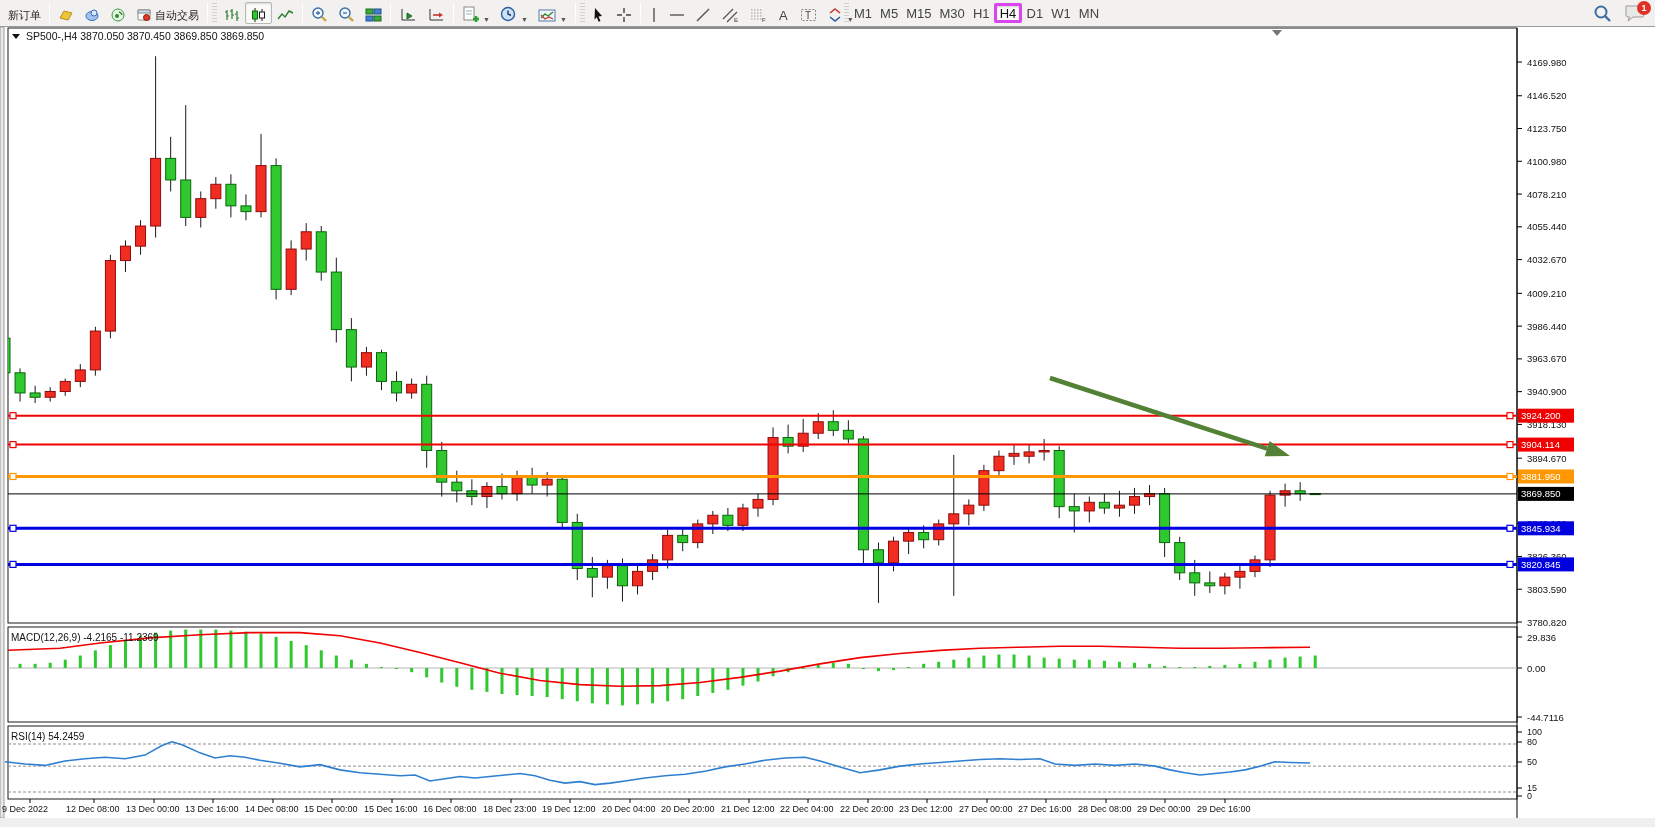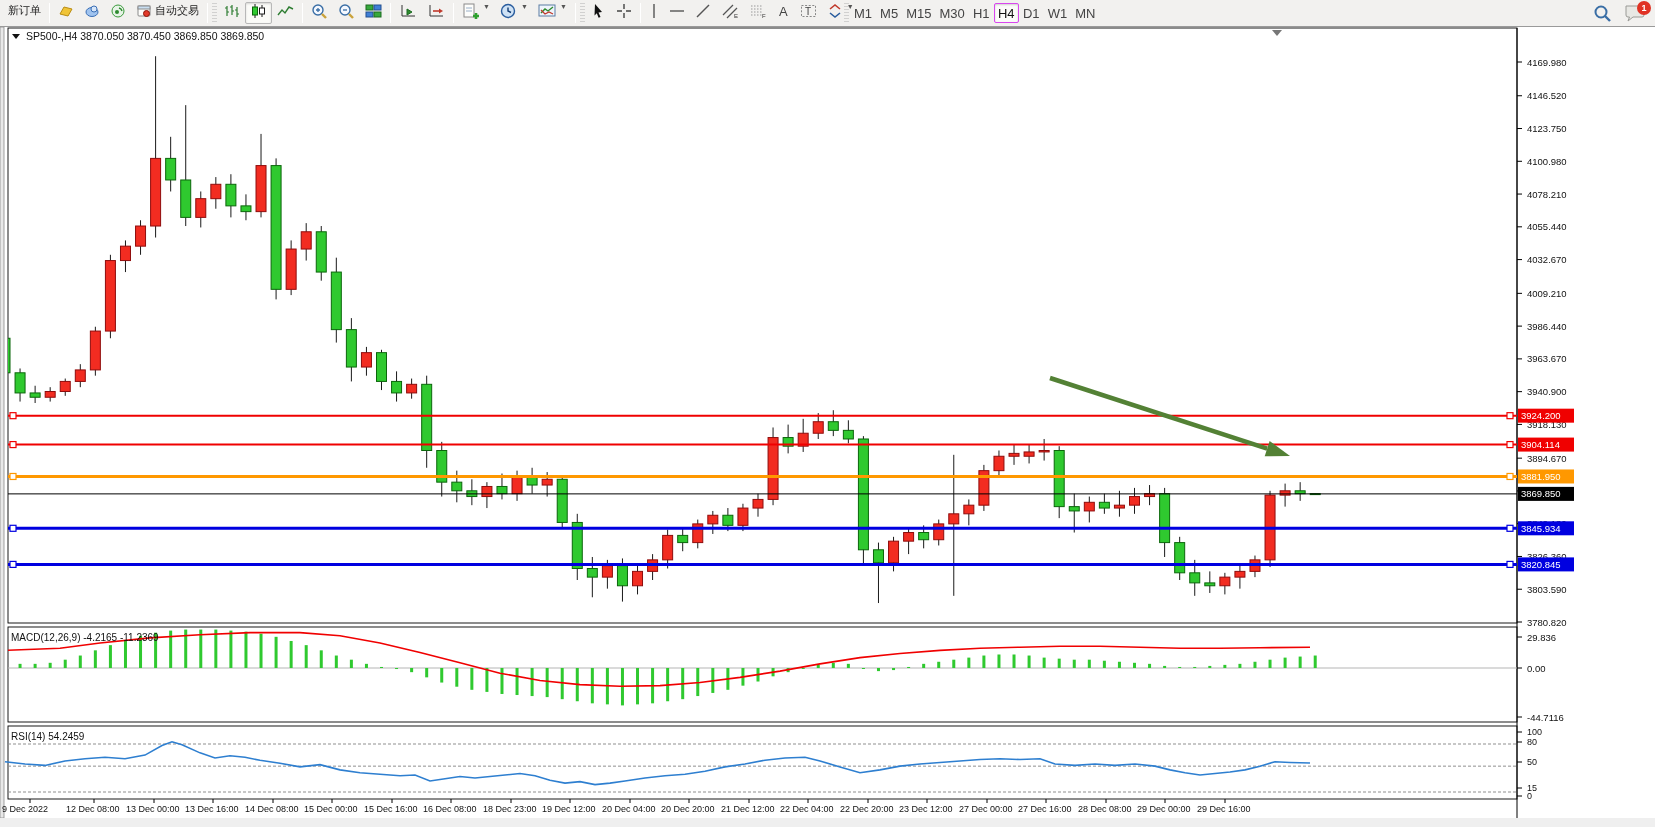--- a/index.html
+++ b/index.html
@@ -2,31 +2,31 @@
 <html lang="zh"><head>
 <meta charset="utf-8">
 <style>
   html,body{margin:0;padding:0;background:#d9d9d9;}
   *{box-sizing:border-box;font-family:"Liberation Sans",sans-serif;}
   #app{position:relative;width:1655px;height:827px;background:#fff;overflow:hidden;}
   
   #toolbar{position:absolute;left:0;top:0;width:1655px;height:27px;background:#f2f1ef;
            border-bottom:1px solid #9a9a9a;z-index:5;}
   .tb-left{position:absolute;left:3px;top:0;height:26px;display:flex;align-items:center;}
-  .tb-btn{height:22px;display:flex;align-items:flex-start;gap:3px;padding:0 4px;border:1px solid transparent;
+  .tb-btn{height:22px;display:flex;align-items:flex-end;gap:3px;padding:0 4px;border:1px solid transparent;
           border-radius:2px;font-size:11px;color:#222;cursor:default;}
   .tb-btn.pressed{background:#fbfbf8;border:1px solid #b8b8b8;box-shadow:inset 0 1px 2px rgba(0,0,0,.15);}
   .tb-sep{width:1px;height:20px;background:#c2c2c2;border-right:1px solid #fff;margin:0 3px;}
   .tb-dots{width:5px;height:20px;margin:0 1px;background:repeating-linear-gradient(#bbb 0 1px,transparent 1px 3px);opacity:.6;}
   .gi{display:inline-block;}
   .caret{font-size:7px;color:#555;margin-left:1px;}
   .tf-group{position:absolute;left:843px;top:2px;display:flex;align-items:center;height:22px;}
   .tf-btn{min-width:25px;height:20px;display:flex;align-items:center;justify-content:center;
           font-size:13px;color:#444;padding:0 3px;border:1px solid transparent;border-radius:2px;}
-  .tf-btn.active{background:#fcfcfa;border:1px solid #d946ef;box-shadow:inset 0 1px 2px rgba(0,0,0,.18);color:#111;}
+  .tf-btn.active{background:#fcfcfa;border:3px solid #d946ef;box-shadow:inset 0 1px 2px rgba(0,0,0,.18);color:#111;}
   .tb-right{position:absolute;right:6px;top:1px;height:25px;display:flex;align-items:center;gap:10px;}
   .bubble-wrap{position:relative;width:26px;height:24px;}
   .badge{position:absolute;right:-2px;top:-1px;width:14px;height:14px;border-radius:50%;
          background:#e03224;color:#fff;font-size:9px;font-weight:bold;display:flex;align-items:center;justify-content:center;}
   
   #chartsvg{position:absolute;left:0;top:0;z-index:1;}
 </style>
 </head>
 <body>
 

